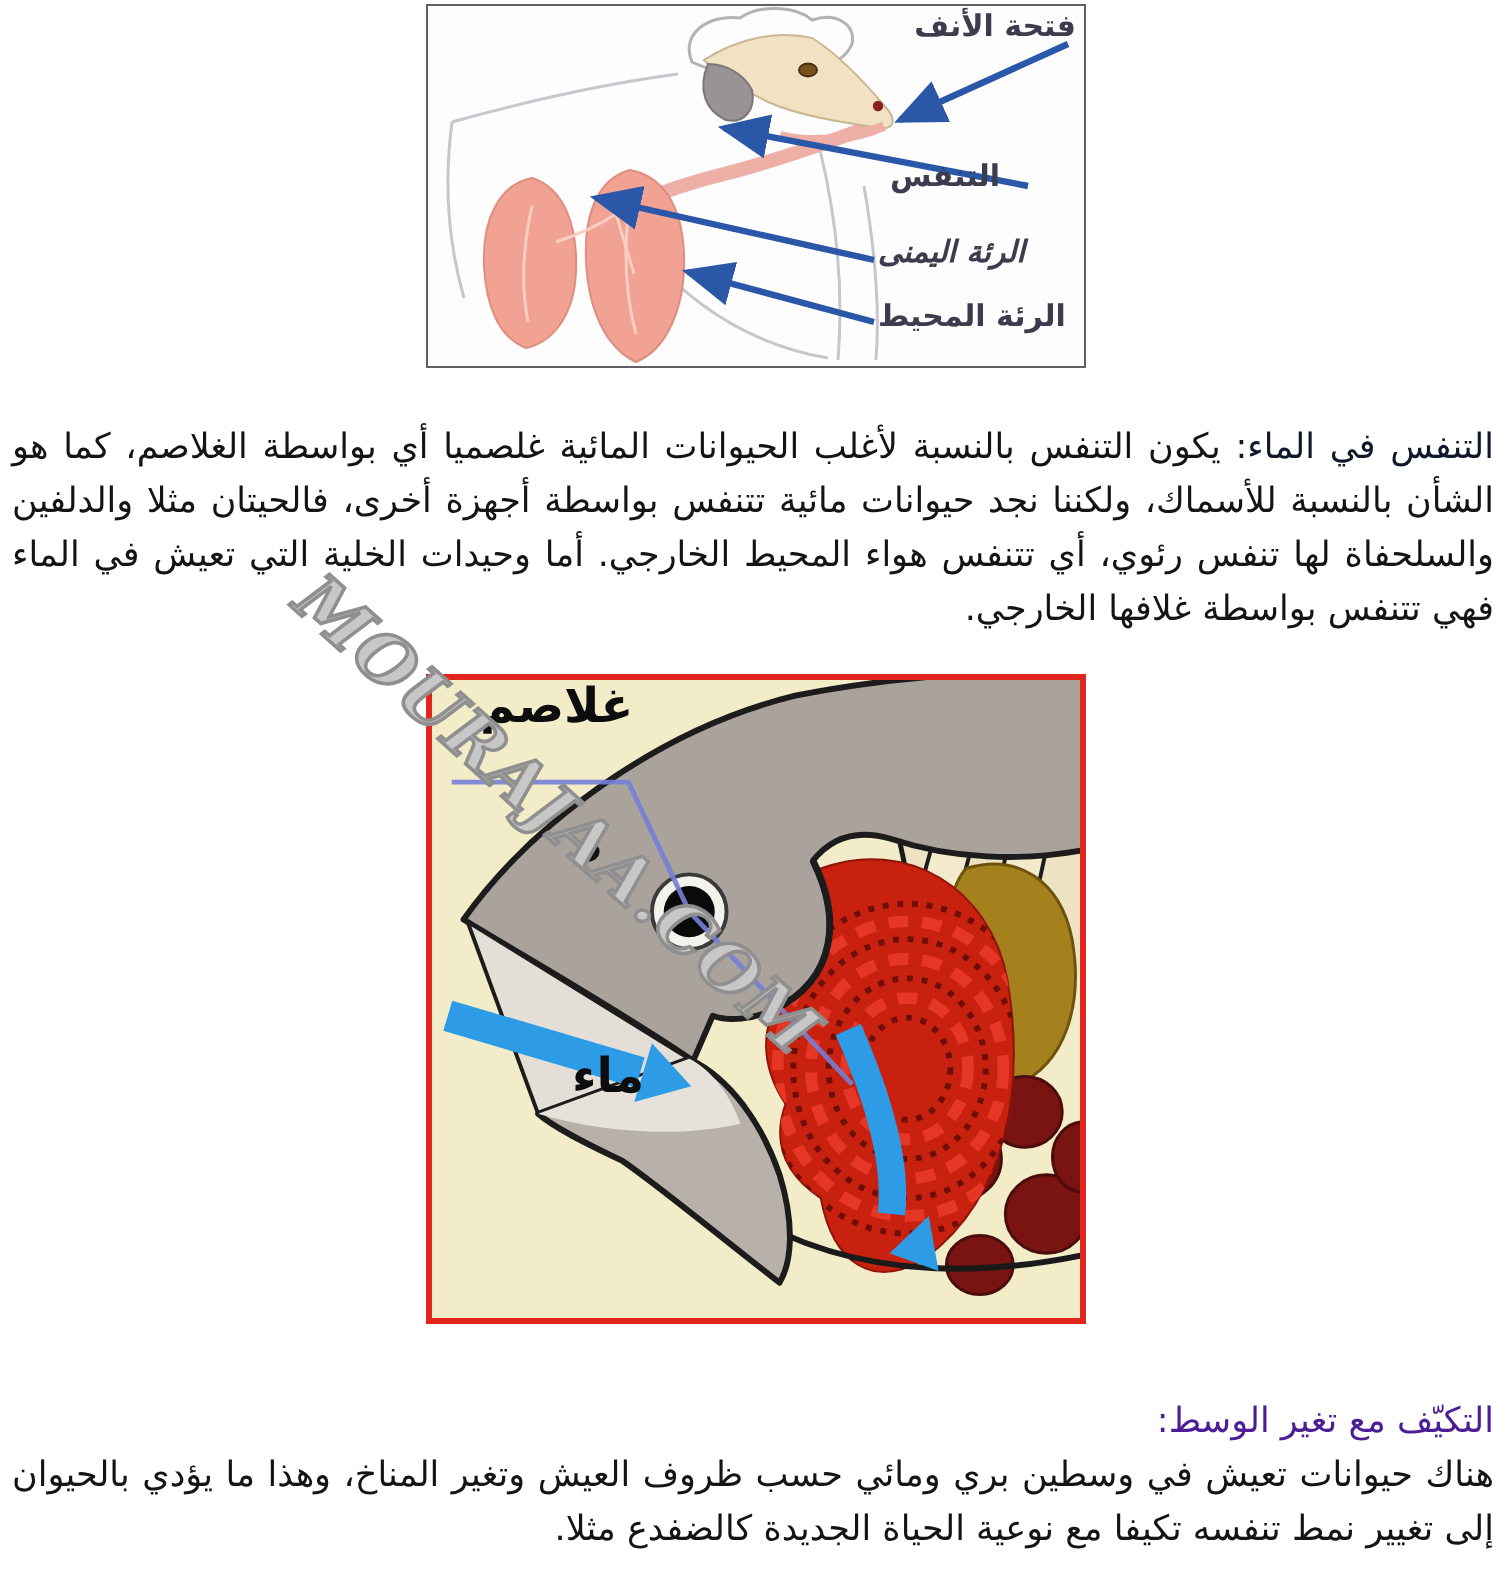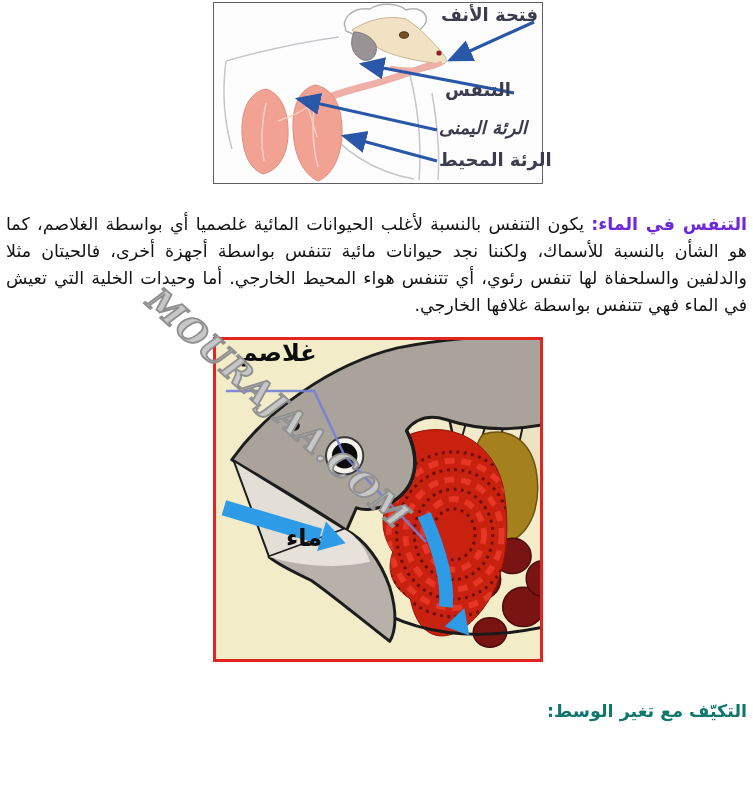--- a/index.html
+++ b/index.html
@@ -9,38 +9,38 @@
   }
 
   
   .figure{position:absolute;box-sizing:border-box;}
   #sheep-figure{left:213px;top:2px;width:330px;height:182px;border:1px solid #5f5f66;background:#fdfdfd;}
   #fish-figure{left:213px;top:337px;width:330px;height:325px;border:3px solid #e2251f;background:#f2ecc9;}
   .figure svg{display:block;width:100%;height:100%;}
 
   .diagram-label{
     position:absolute;direction:rtl;white-space:nowrap;
-    color:#3c3c4e;font-weight:bold;font-size:18px;line-height:1.1;
+    color:#3c3c4e;font-weight:bold;font-size:15px;line-height:1.1;
     font-family:"DejaVu Sans",sans-serif;
   }
   .fish-label{
     position:absolute;direction:rtl;white-space:nowrap;color:#0d0d0d;
     font-weight:800;font-size:24px;line-height:1;letter-spacing:0.5px;
   }
 
   
   .para{
     position:absolute;left:6px;width:741px;direction:rtl;
     text-align:justify;color:#141414;font-size:17.5px;line-height:27px;
     font-family:"DejaVu Sans",sans-serif;margin:0;z-index:5;
   }
   #water-paragraph{top:211px;}
   #adaptation-paragraph{top:698px;}
-  .heading-blue{color:#6d28d9;font-weight:bold;}
-  .heading-red{color:#0f766e;font-weight:bold;display:block;}
+  .heading-blue{color:#0f172a;font-weight:normal;}
+  .heading-red{color:#4c1d95;font-weight:normal;display:block;}
 
   
   #watermark{
     position:absolute;left:166px;top:280px;z-index:30;pointer-events:none;
     transform:rotate(42deg);transform-origin:0 0;
     font-family:"DejaVu Serif",serif;font-style:italic;font-weight:bold;
     font-size:34px;letter-spacing:1px;white-space:nowrap;
     color:rgba(255,255,255,0.45);
     -webkit-text-stroke:1.8px #8f8f8f;
     text-shadow:0 0 1px #9a9a9a;
@@ -170,13 +170,14 @@
       <path d="M212,178 C227,212 237,246 234,272" stroke="#2d9be5" stroke-width="14" fill="none"></path>
       <polygon points="258,301 233,292 253,273" fill="#2d9be5"></polygon>
     </g>
   </svg>
   <span class="fish-label" style="left:24px;top:1px;">غلاصم</span>
   <span class="fish-label" style="left:22px;top:186px;margin-left:48px;">ماء</span>
 </div>
 
 <p class="para" id="adaptation-paragraph">
   <span class="heading-red">التكيّف مع تغير الوسط:</span>
+  <span>هناك حيوانات تعيش في وسطين بري ومائي حسب ظروف العيش وتغير المناخ، وهذا ما يؤدي بالحيوان إلى تغيير نمط تنفسه تكيفا مع نوعية الحياة الجديدة كالضفدع مثلا.</span>
 </p>
 
 </body></html>

